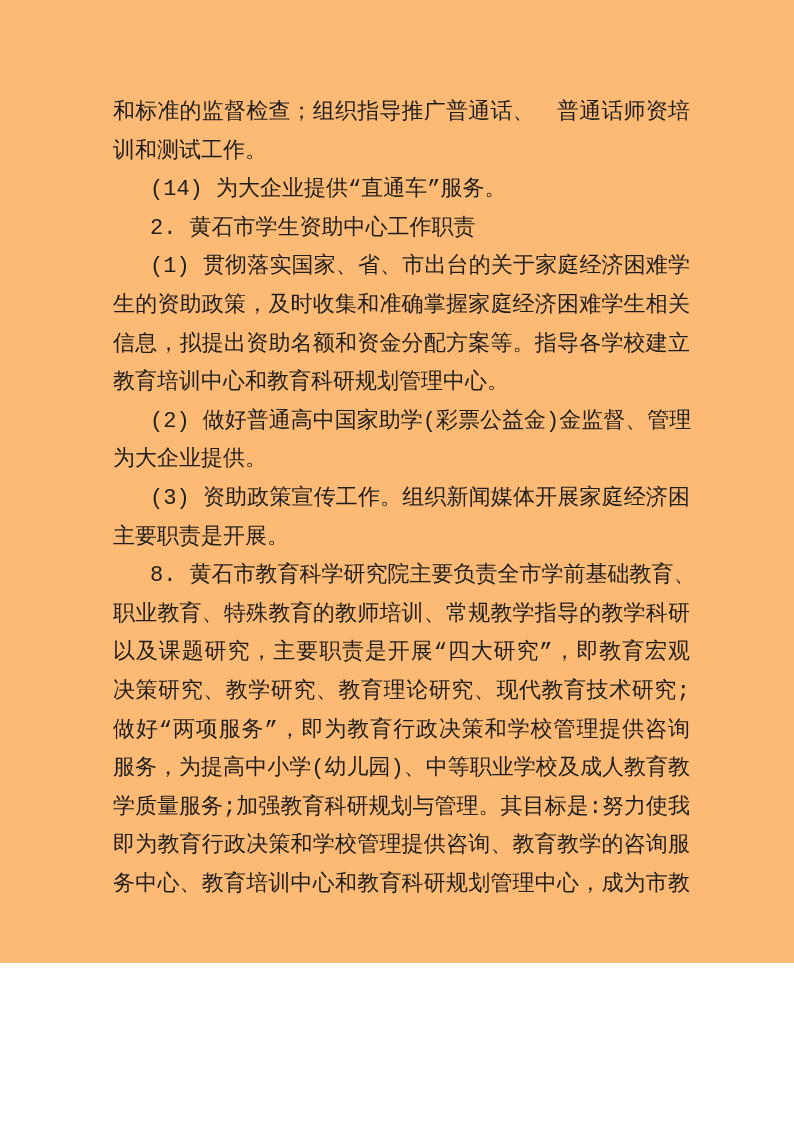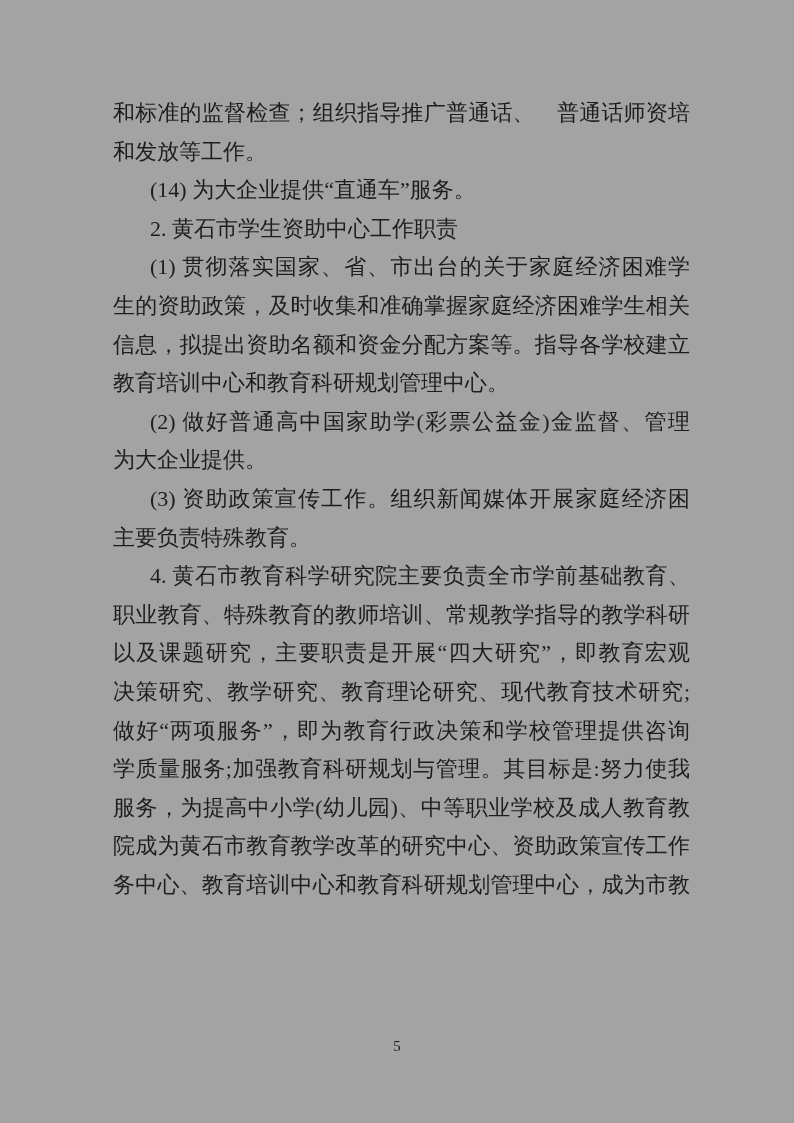--- a/index.html
+++ b/index.html
@@ -4,24 +4,24 @@
 <title>Document</title>
 <style>
   html, body {
     margin: 0;
     padding: 0;
     background: #ffffff;
   }
   .page {
     position: relative;
     width: 794px;
-    height: 1123px;
-    background: #a3a3a3;
+    height: 963px;
+    background: #fdba74;
     overflow: hidden;
-    font-family: Liberation Serif, serif;
+    font-family: Liberation Mono, monospace;
     color: #1d1d1d;
   }
   .doc-body {
     position: absolute;
     left: 113px;
     top: 94px;
     width: 577px;
     font-size: 22px;
     line-height: 38.6px;
   }
@@ -47,35 +47,35 @@
     line-height: 20px;
     color: #1d1d1d;
   }
 </style>
 </head>
 <body>
 
 <div class="page">
   <div class="doc-body">
       <div class="text-line">和标准的监督检查；组织指导推广普通话、　普通话师资培</div>
-      <div class="text-line para-end">和发放等工作。</div>
+      <div class="text-line para-end">训和测试工作。</div>
       <div class="text-line indent para-end">(14) 为大企业提供“直通车”服务。</div>
       <div class="text-line indent para-end">2. 黄石市学生资助中心工作职责</div>
       <div class="text-line indent">(1) 贯彻落实国家、省、市出台的关于家庭经济困难学</div>
       <div class="text-line">生的资助政策，及时收集和准确掌握家庭经济困难学生相关</div>
       <div class="text-line">信息，拟提出资助名额和资金分配方案等。指导各学校建立</div>
       <div class="text-line para-end">教育培训中心和教育科研规划管理中心。</div>
       <div class="text-line indent">(2) 做好普通高中国家助学(彩票公益金)金监督、管理</div>
       <div class="text-line para-end">为大企业提供。</div>
       <div class="text-line indent">(3) 资助政策宣传工作。组织新闻媒体开展家庭经济困</div>
-      <div class="text-line para-end">主要负责特殊教育。</div>
-      <div class="text-line indent">4. 黄石市教育科学研究院主要负责全市学前基础教育、</div>
+      <div class="text-line para-end">主要职责是开展。</div>
+      <div class="text-line indent">8. 黄石市教育科学研究院主要负责全市学前基础教育、</div>
       <div class="text-line">职业教育、特殊教育的教师培训、常规教学指导的教学科研</div>
       <div class="text-line">以及课题研究，主要职责是开展“四大研究”，即教育宏观</div>
       <div class="text-line">决策研究、教学研究、教育理论研究、现代教育技术研究;</div>
       <div class="text-line">做好“两项服务”，即为教育行政决策和学校管理提供咨询</div>
+      <div class="text-line">服务，为提高中小学(幼儿园)、中等职业学校及成人教育教</div>
       <div class="text-line">学质量服务;加强教育科研规划与管理。其目标是:努力使我</div>
-      <div class="text-line">服务，为提高中小学(幼儿园)、中等职业学校及成人教育教</div>
-      <div class="text-line">院成为黄石市教育教学改革的研究中心、资助政策宣传工作</div>
+      <div class="text-line">即为教育行政决策和学校管理提供咨询、教育教学的咨询服</div>
       <div class="text-line">务中心、教育培训中心和教育科研规划管理中心，成为市教</div>
     </div>
   <div class="page-number">5</div>
 </div>
 
 </body></html>

